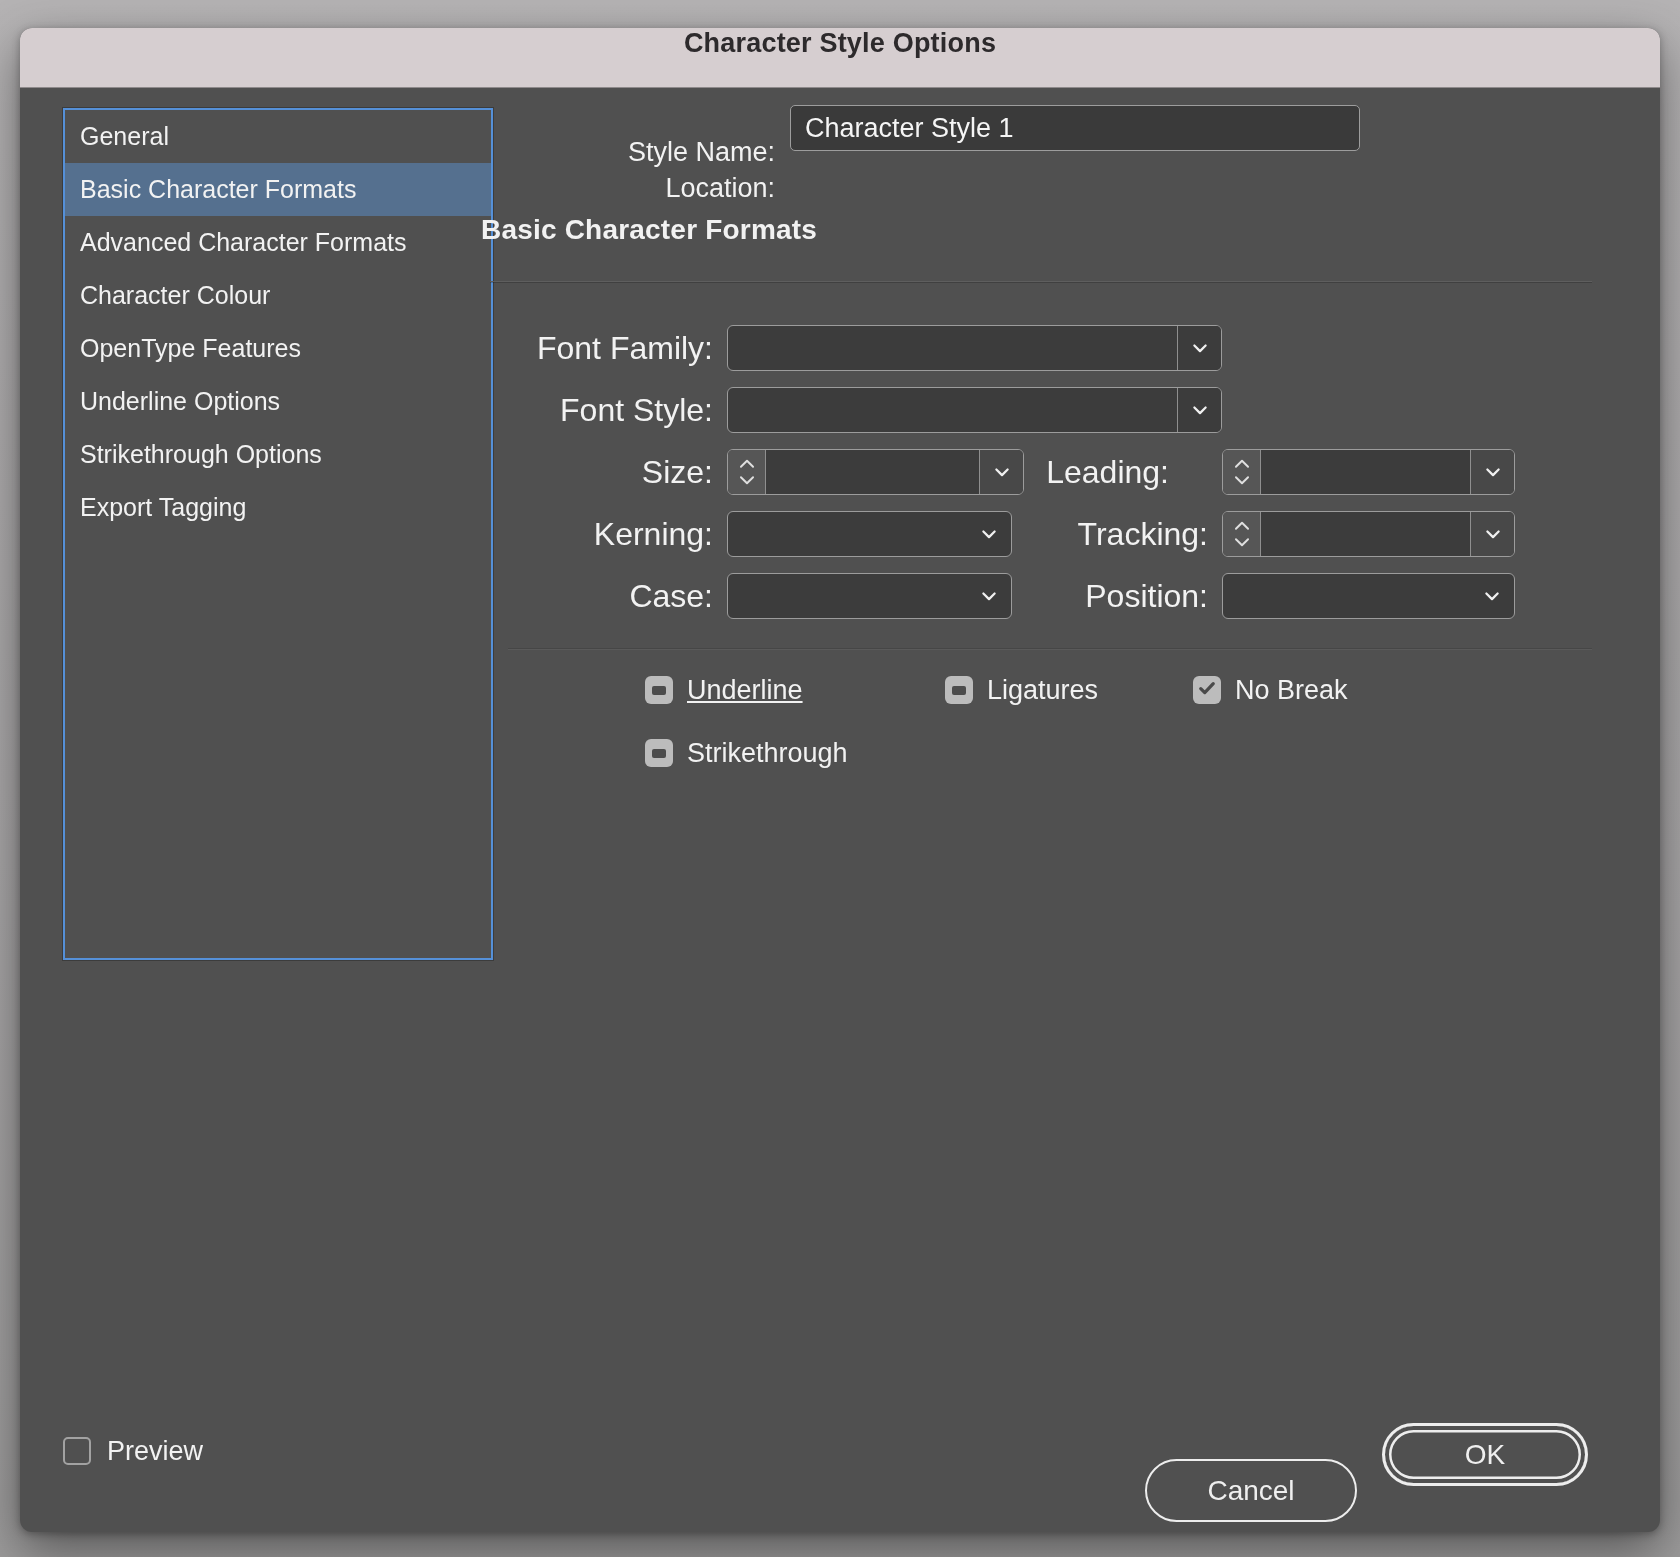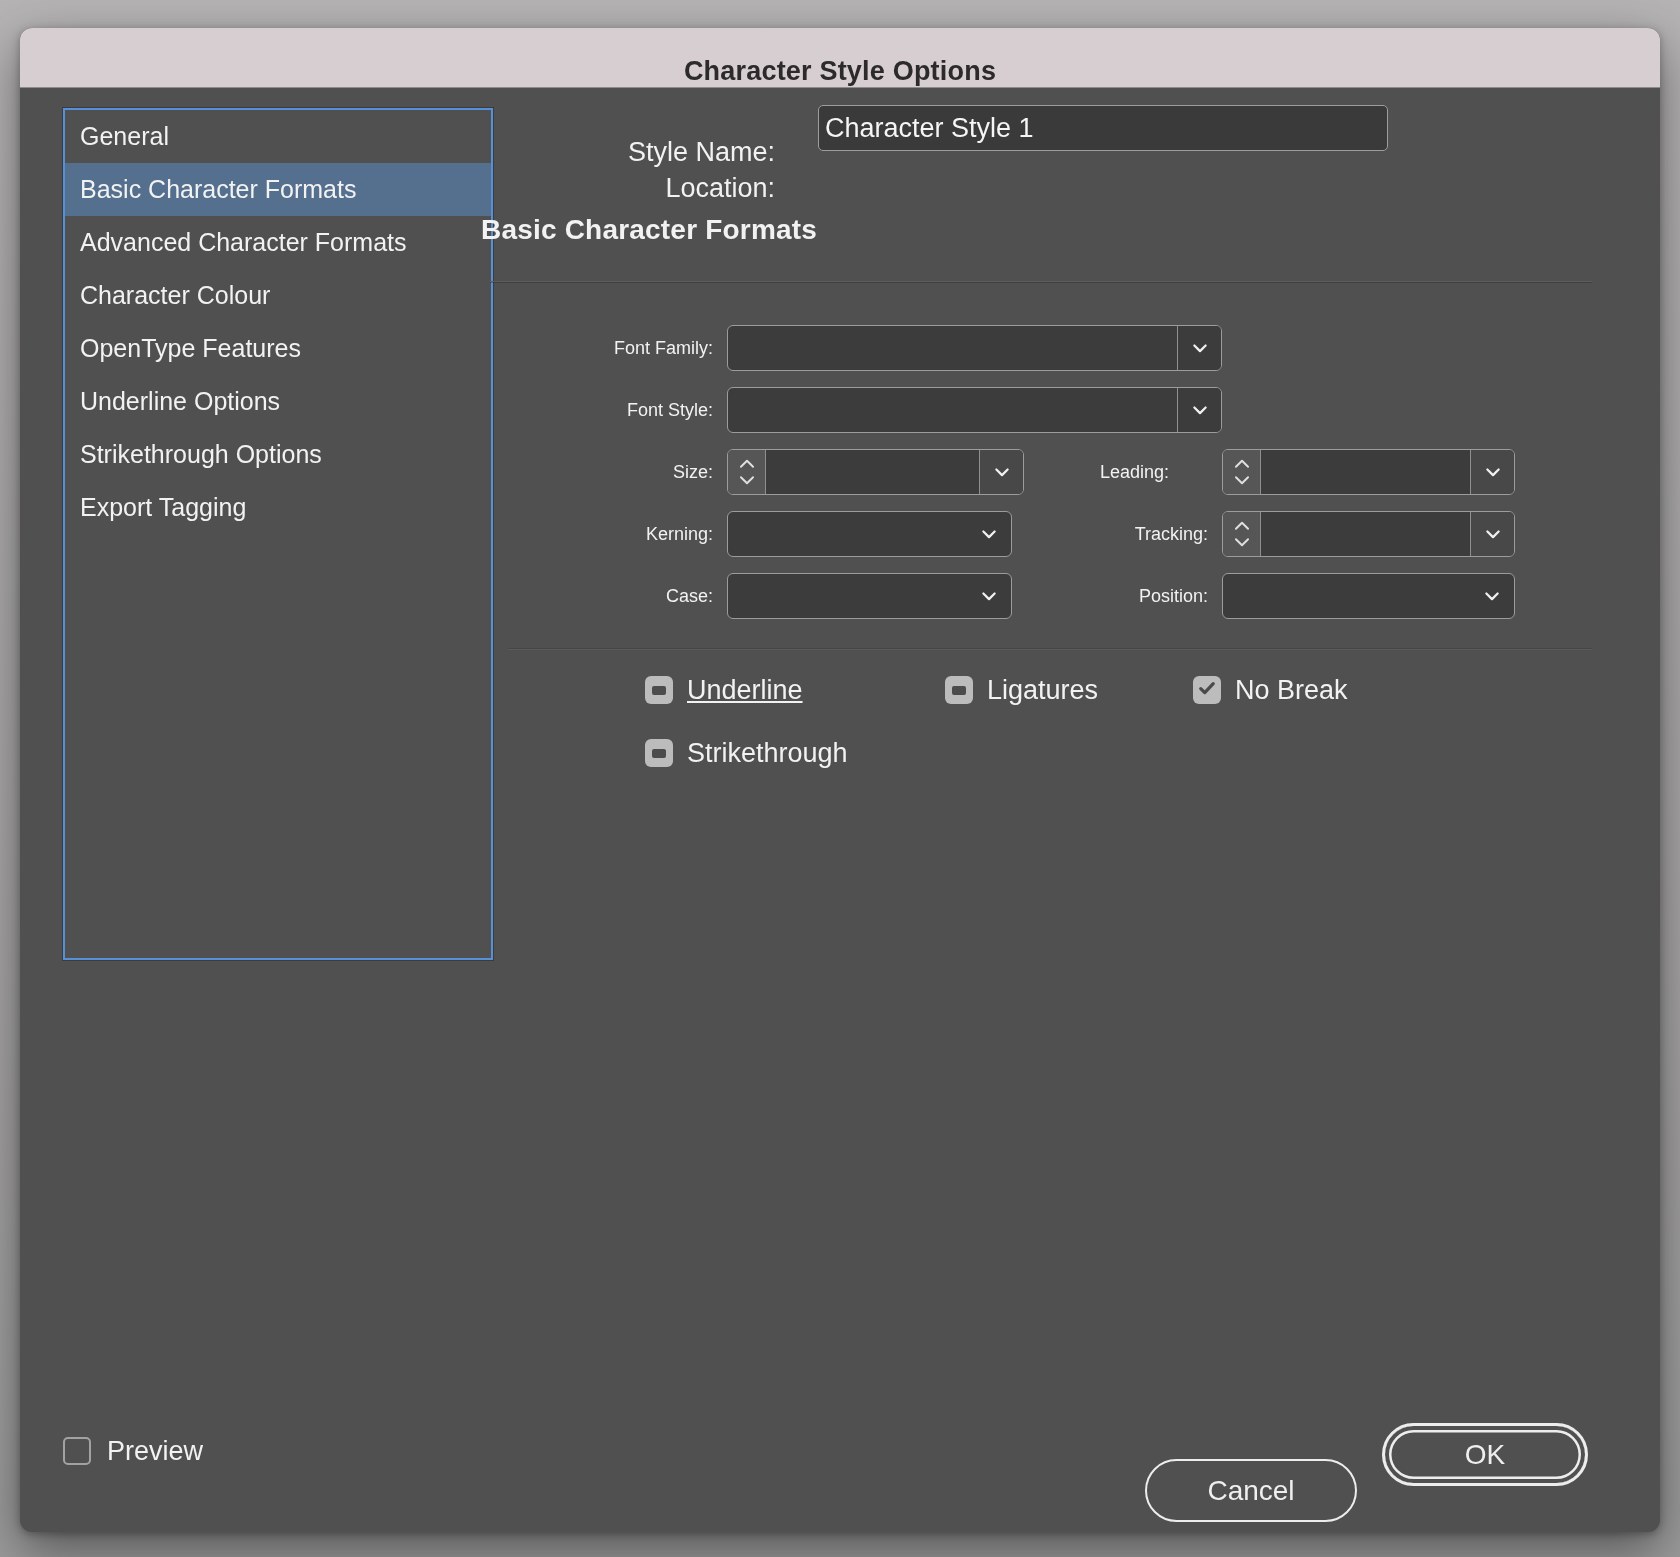--- a/index.html
+++ b/index.html
@@ -14,51 +14,51 @@
 
   
   .dialog {
     position: absolute; left: 20px; top: 28px; width: 1640px; height: 1504px;
     background: #505050; border-radius: 12px;
     box-shadow: 0 18px 50px rgba(0,0,0,0.45), 0 2px 8px rgba(0,0,0,0.3);
   }
   .titlebar {
     position: absolute; left: 0; top: 0; right: 0; height: 60px;
     background: #d6ced0; border-radius: 12px 12px 0 0;
-    display: flex; align-items: flex-end; justify-content: center;
+    display: flex; align-items: flex-start; justify-content: center;
     border-bottom: 1px solid #8f8a8b;
   }
   .titlebar .title {
     font-size: 27px; font-weight: bold; color: #2d2a2c; letter-spacing: 0.2px;
   }
 
   
   .sidebar {
     position: absolute; left: 43px; top: 80px; width: 430px; height: 852px;
     border: 2px solid #5590d8; background: #505050;
     box-shadow: 0 0 0 1px rgba(0,0,0,0.25);
   }
   .side-item {
     height: 53px; line-height: 53px; padding-left: 15px;
     color: #f2f2f2; font-size: 25px; white-space: nowrap; cursor: default;
   }
   .side-item.selected { background: #55708f; }
 
   
   .flabel {
-    position: absolute; color: #f2f2f2; font-size: 18px;
+    position: absolute; color: #f2f2f2; font-size: 32px;
     line-height: 46px; text-align: right; white-space: nowrap;
   }
   .hdr-label { font-size: 27px; }
 
   .style-name-input {
     position: absolute; left: 770px; top: 77px; width: 570px; height: 46px;
     background: #3a3a3a; border: 1.5px solid #9d9d9d; border-radius: 5px;
     color: #f5f5f5; font-size: 27px; font-family: "Liberation Sans", sans-serif;
-    padding: 0 6px; outline: none; margin-left: 28px;
+    padding: 0 14px; outline: none;
   }
 
   .section-title {
     position: absolute; left: 461px; top: 186px;
     color: #f2f2f2; font-size: 28px; font-weight: bold; letter-spacing: 0.2px;
   }
   .divider { position: absolute; height: 1px; background: #5e5e5e; }
   .divider.d1 { left: 470px; top: 253px; width: 1102px; box-shadow: 0 1px 0 rgba(0,0,0,0.2); }
   .divider.d2 { left: 488px; top: 620px; width: 1084px; background: #464646; box-shadow: 0 1px 0 rgba(255,255,255,0.06); }
 

